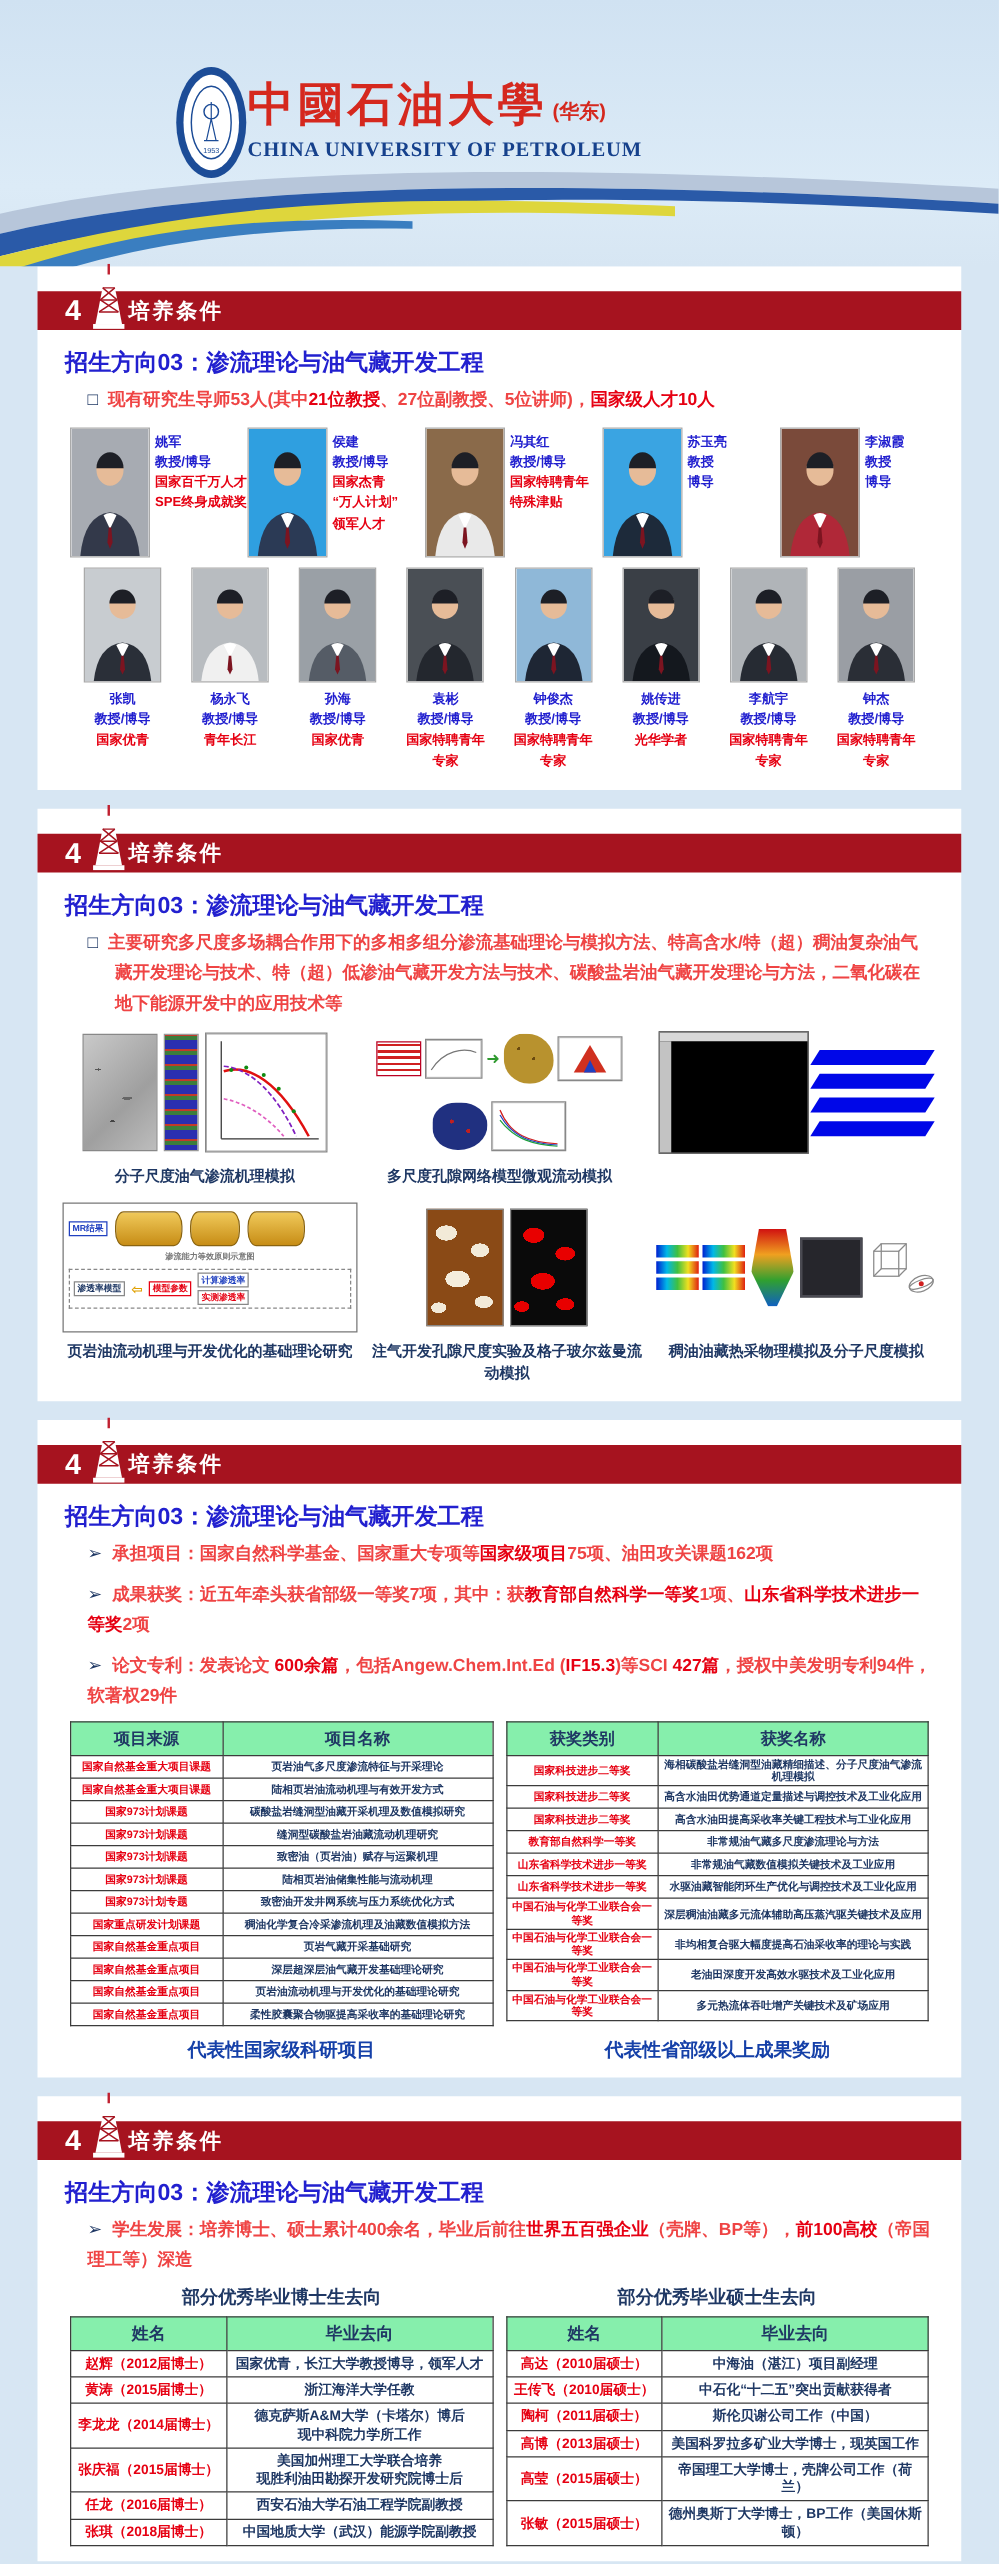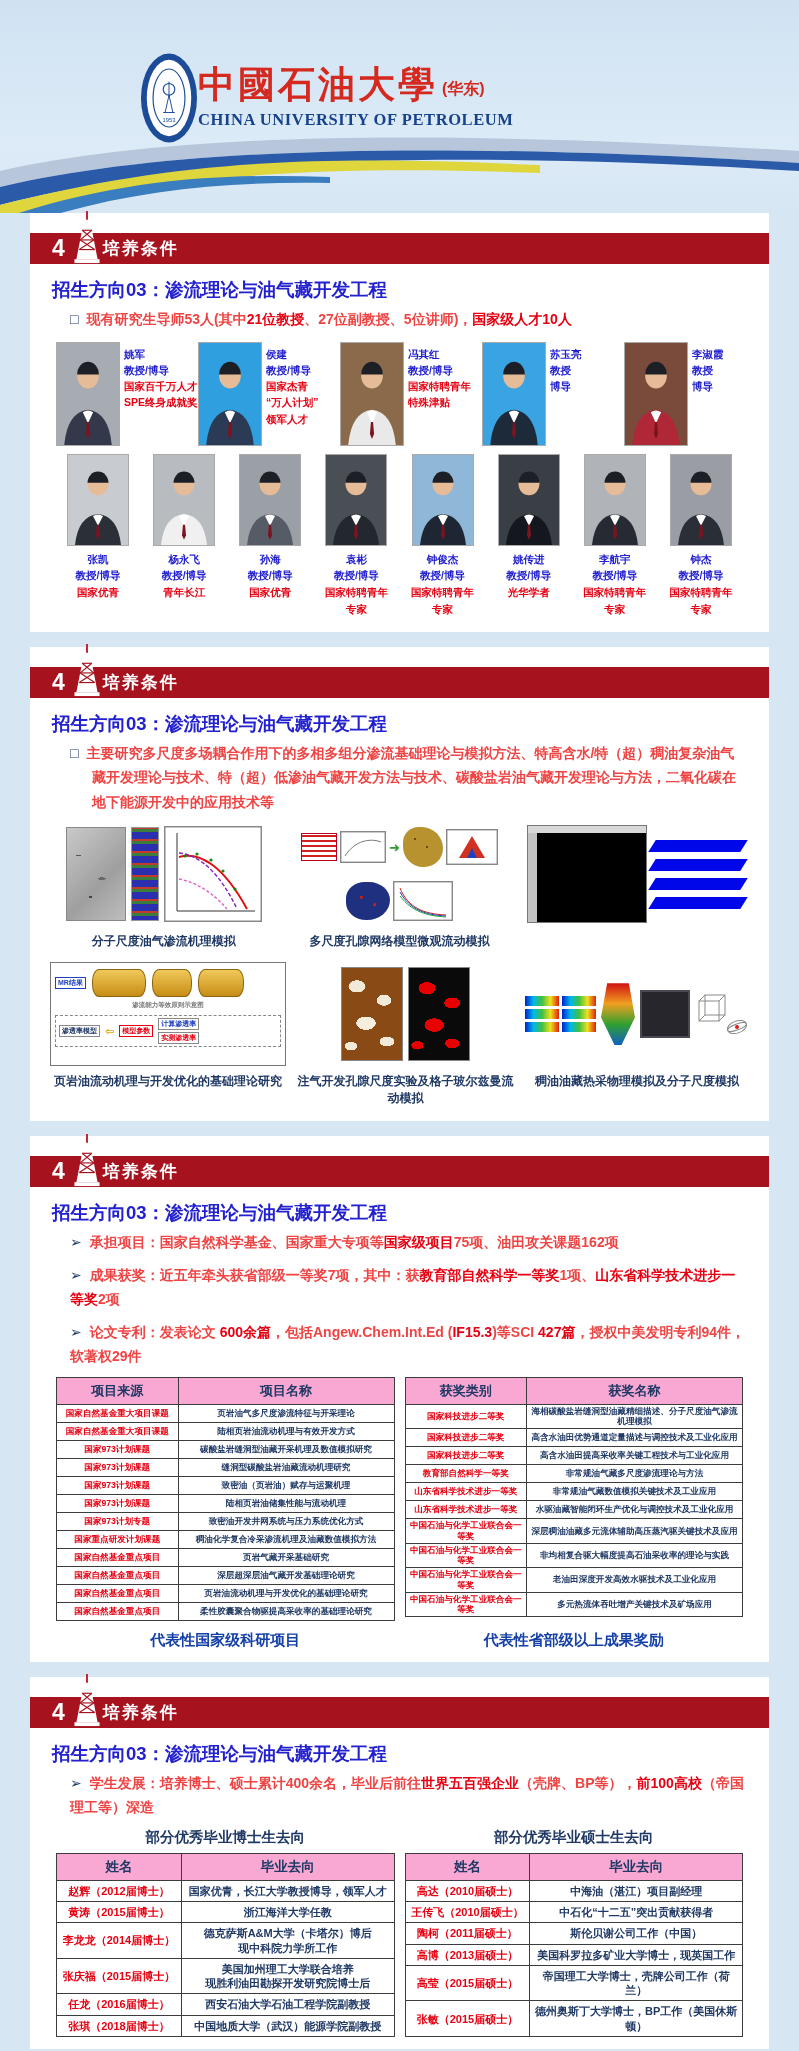--- a/index.html
+++ b/index.html
@@ -89,21 +89,21 @@
   .t4-mid{color:#777;text-align:center;margin-top:4px;font-size:6.5px;}
   .t4-bot{display:flex;align-items:center;gap:5px;margin-top:5px;border:1px dashed #888;padding:2px 3px;}
   .arrow-g{color:#2f9a2f;font-size:13px;font-weight:bold;}
   .arrow-y{color:#e0a000;font-size:11px;font-weight:bold;}
 
   
   .tables-row{display:flex;justify-content:space-between;align-items:flex-start;gap:10px;margin:6px 26px 0;}
   .tbl-col{flex:1;}
   table{border-collapse:collapse;width:100%;font-weight:bold;}
   th,td{border:1px solid #3c3c3c;text-align:center;vertical-align:middle;padding:1px 3px;}
-  th{color:#1f3864;background:#f9a8d4;margin-top:40px;}
+  th{color:#1f3864;background:#86efac;margin-top:40px;}
   .tbl-s3 th{font-size:13px;height:24px;}
   .tbl-s3 td{font-size:8.6px;line-height:1.25;height:15px;}
   .tbl-s3 .c0{width:36%;color:#e60012;}
   .tbl-s3 .c1{color:#1f3864;white-space:pre-line;}
   .tbl-s4 th{font-size:13.5px;height:24px;}
   .tbl-s4 td{font-size:11px;line-height:1.3;padding:3px 4px;}
   .tbl-s4 .c0{width:37%;color:#e60012;}
   .tbl-s4 .c1{color:#1f3864;white-space:pre-line;}
   .captions-row{display:flex;justify-content:space-between;gap:10px;margin:10px 26px 0;}
   .tbl-caption{flex:1;text-align:center;color:#1540a8;font-size:15px;font-weight:bold;}

